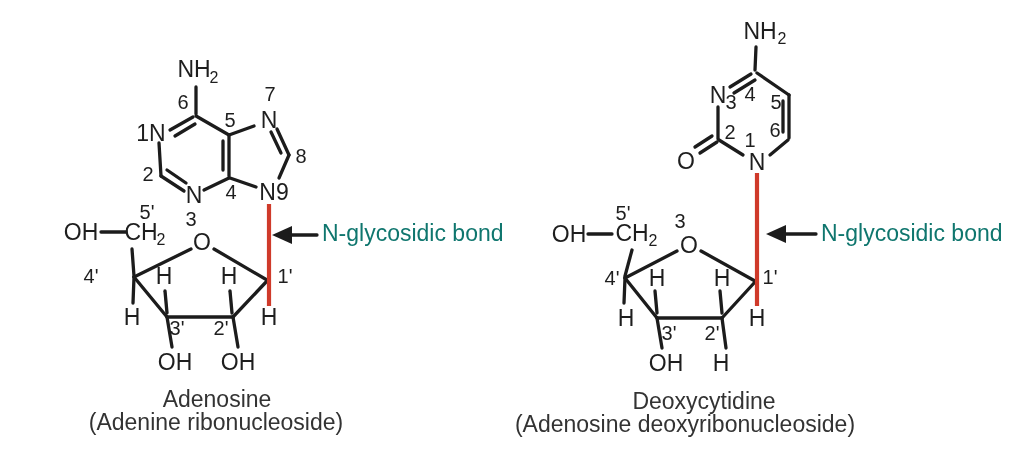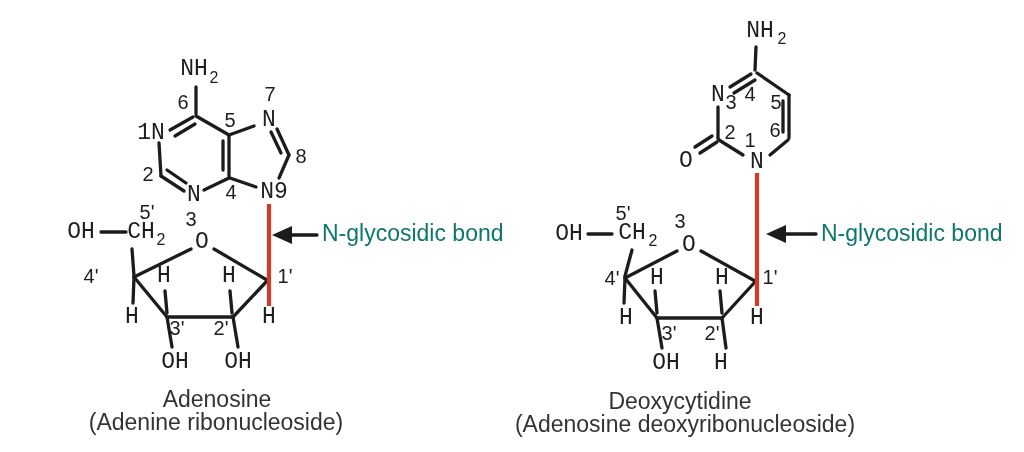--- a/index.html
+++ b/index.html
@@ -4,21 +4,21 @@
 <style>
   html,body{margin:0;padding:0;background:#fff;}
   .canvas{position:relative;width:1024px;height:452px;background:#ffffff;overflow:hidden;
           font-family:"Liberation Sans",sans-serif;}
   .canvas svg{position:absolute;left:0;top:0;}
   .b{stroke:#1c1c1c;stroke-width:3.3;stroke-linecap:round;fill:none;}
   .red{stroke-width:4.2;fill:none;}
   .ah{fill:#1c1c1c;stroke:none;}
   .lbl{position:absolute;transform:translate(-50%,-50%);color:#1e1e1e;
        white-space:nowrap;line-height:1;}
-  .atom{font-size:23px;font-family:Liberation Mono, monospace;}
+  .atom{font-size:23px;}
   .num{font-size:20px;}
   .prime{font-size:20px;}
   .sub{font-size:16px;}
   .annot{font-size:23px;transform:translate(0,-50%);color:#0f766e;}
   .cap{font-size:23px;transform:translate(-50%,0);color:#333333;}
 </style>
 </head>
 <body>
 
 <div class="canvas">
@@ -159,16 +159,16 @@
   <span class="lbl atom" style="left:722px;top:278px">H</span>
   <span class="lbl prime" style="left:770px;top:277px">1'</span>
   <span class="lbl atom" style="left:626px;top:318px">H</span>
   <span class="lbl prime" style="left:669px;top:333px">3'</span>
   <span class="lbl prime" style="left:712px;top:333px">2'</span>
   <span class="lbl atom" style="left:757px;top:318px">H</span>
   <span class="lbl atom" style="left:666px;top:363px">OH</span>
   <span class="lbl atom" style="left:721px;top:363px">H</span>
 
   <span class="lbl annot" style="left:821px;top:233px">N-glycosidic bond</span>
-  <span class="lbl cap" style="left:680px;top:390px">Deoxycytidine</span>
+  <span class="lbl cap" style="left:704px;top:390px">Deoxycytidine</span>
   <span class="lbl cap" style="left:685px;top:413px">(Adenosine deoxyribonucleoside)</span>
 
 </div>
 
 </body></html>

